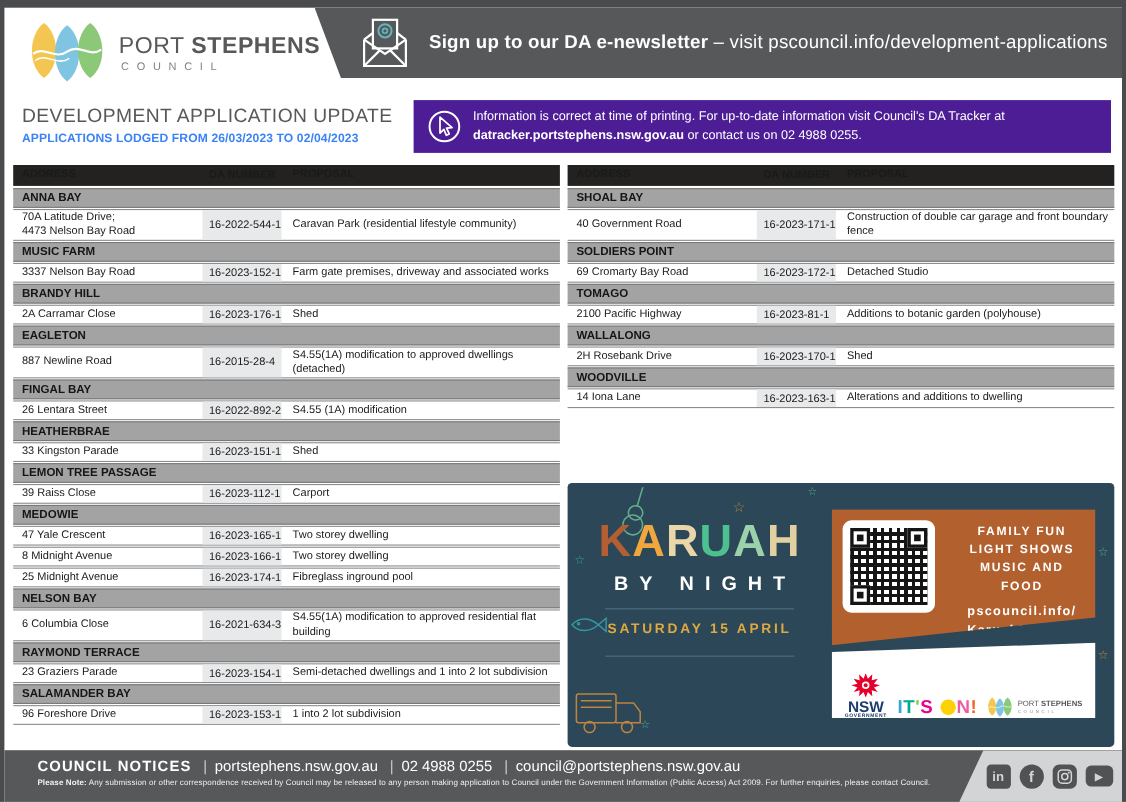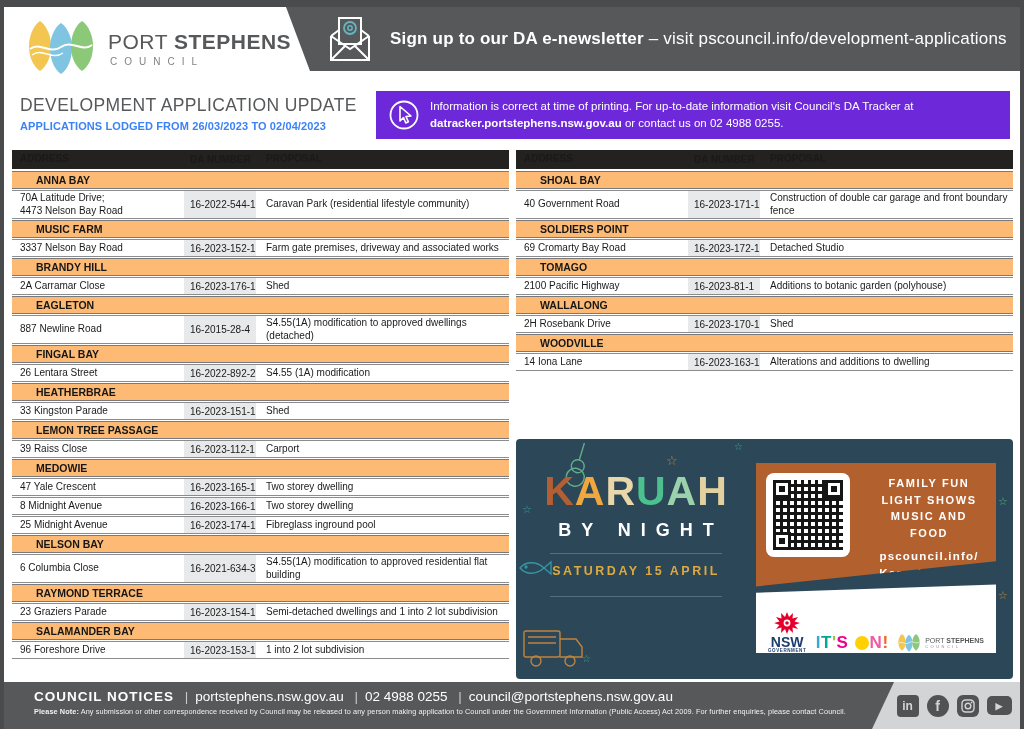--- a/index.html
+++ b/index.html
@@ -20,32 +20,32 @@
   .logo .l1{font-size:21px;letter-spacing:.5px;text-align:right;}
   .logo .l1 b{font-weight:700;}
   .logo .l2{font-size:10px;letter-spacing:7px;color:#808285;margin-top:2px;padding-left:2px;}
 
   
   .titleblock{position:absolute;left:16px;top:88px;}
   .titleblock h1{margin:0;font-size:17.5px;font-weight:400;color:#57585a;letter-spacing:.4px;}
   .titleblock .sub{margin-top:4px;font-size:11px;font-weight:700;color:#3b82f6;letter-spacing:.1px;}
 
   
-  .notice{position:absolute;left:372px;right:10px;top:84px;height:48px;background:#6d28d9;color:#fff;
+  .notice{position:absolute;left:372px;right:10px;top:84px;height:48px;background:#4c1d95;color:#fff;
           display:flex;align-items:center;padding:0 12px;box-sizing:border-box;}
   .notice .ntxt{font-size:11.5px;line-height:1.45;margin-left:10px;}
   .notice .ntxt b{font-weight:700;}
 
   
   .col{position:absolute;top:143px;width:497px;}
   .colL{left:8px;} .colR{left:512px;}
   .thead{display:flex;background:#232220;color:#fff;font-weight:700;font-size:10.5px;
          height:19px;align-items:center;margin-bottom:2px;}
-  .suburb{background:#fdba74;color:#161616;font-weight:700;font-size:10.5px;line-height:16px;
-          padding-left:24px;border-top:1px solid #77797c;border-bottom:1px solid #77797c;margin-bottom:1px;}
+  .suburb{background:#a3a3a3;color:#161616;font-weight:700;font-size:10.5px;line-height:16px;
+          padding-left:8px;border-top:1px solid #77797c;border-bottom:1px solid #77797c;margin-bottom:1px;}
   .trow{display:flex;align-items:stretch;border-top:1px solid #8a8c8e;border-bottom:1px solid #8a8c8e;
         margin-bottom:1px;min-height:16px;background:#fff;}
   .c{box-sizing:border-box;display:flex;align-items:center;font-size:10px;color:#1a1a1a;padding-top:1px;padding-bottom:1px;}
   .c.addr{width:172px;padding-left:8px;white-space:pre-line;line-height:1.25;}
   .c.da{width:72px;padding-left:6px;}
   .trow .c.da{background:#e8e9ea;}
   .c.prop{flex:1;padding-left:10px;padding-right:4px;line-height:1.25;}
 
   
   .ad{position:absolute;left:512px;top:432px;width:497px;height:240px;background:#2b4758;border-radius:4px;overflow:hidden;}

